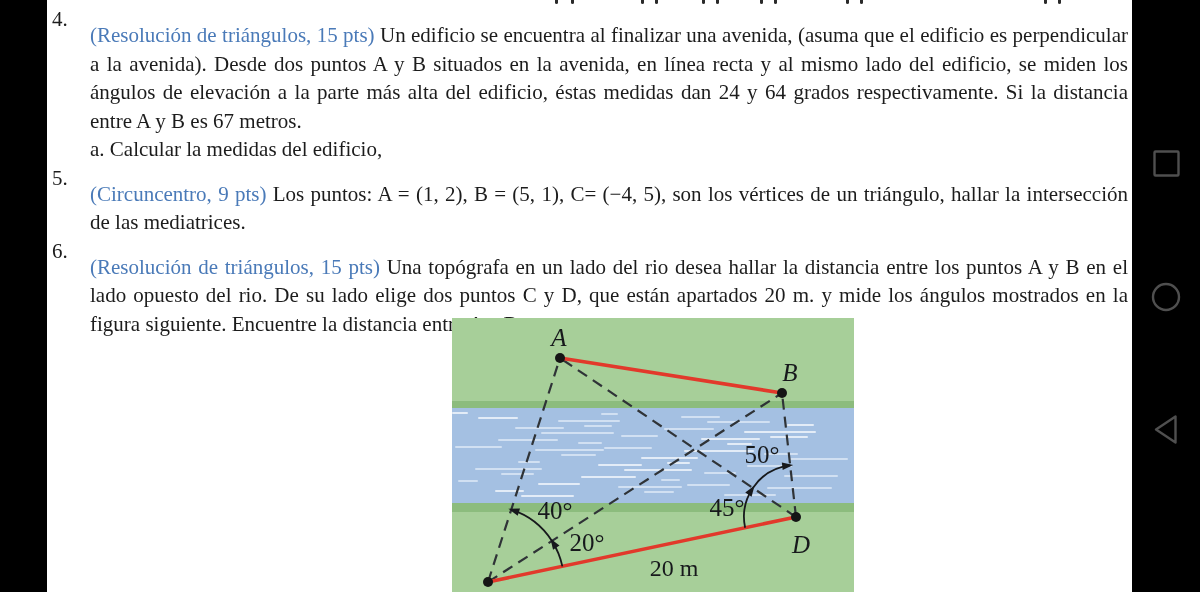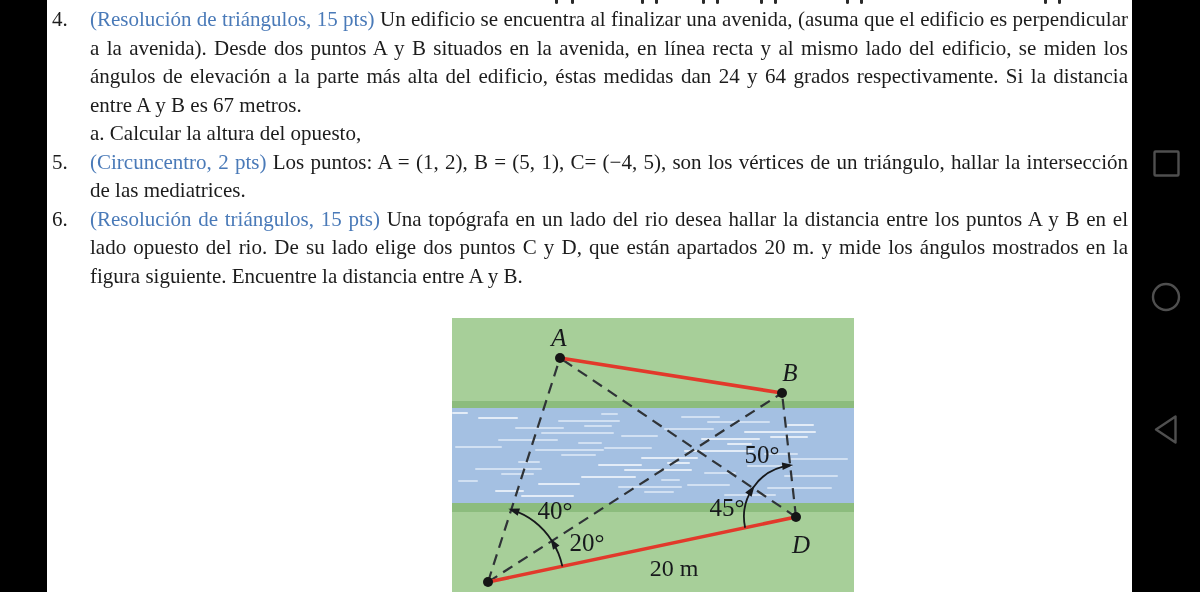--- a/index.html
+++ b/index.html
@@ -7,44 +7,44 @@
           font-family:"Liberation Serif", serif;}
   .letterbox{position:absolute;top:0;height:592px;background:#000;}
   .letterbox.left{left:0;width:47px;}
   .navbar{position:absolute;top:0;right:0;width:68px;height:592px;background:#000;}
   .navbtn{position:absolute;width:32px;height:32px;background:transparent;border:0;padding:0;cursor:pointer;}
   .navbtn svg{display:block;}
   .content{position:absolute;left:47px;top:0;width:1085px;height:592px;background:#fff;}
   .doc{padding:5px 2px 0 0;color:var(--text,#1c1c1c);font-size:21px;line-height:28.5px;}
   .item{display:flex;}
   .num{flex:none;width:43px;box-sizing:border-box;padding-left:5px;}
-  .txt{flex:1;text-align:justify;padding-right:2px;}
+  .txt{flex:1;text-align:justify;padding-right:2px;margin-top:16px;}
   .blue{color:var(--accent,#4a7ab8);}
   .sub{text-align:left;}
   .figure{position:absolute;left:405px;top:318px;width:402px;height:292px;overflow:hidden;}
   .frag{position:absolute;top:0;width:3px;height:4px;background:#2b2b2b;border-radius:0 0 2px 2px;}
 </style>
 </head>
 <body>
 
 <div class="screen" style="--text: #1c1c1c; --accent: #4a7ab8; --icon: #4f4f4f;">
 
   <div class="content">
     <div class="doc">
 
       <div class="item">
         <div class="num">4.</div>
         <div class="txt"><span class="blue">(Resolución de triángulos, 15 pts)</span><span> Un edificio se encuentra al finalizar una avenida, (asuma que el edificio es perpendicular a la avenida). Desde dos puntos A y B situados en la avenida, en línea recta y al mismo lado del edificio, se miden los ángulos de elevación a la parte más alta del edificio, éstas medidas dan 24 y 64 grados respectivamente. Si la distancia entre A y B es 67 metros.</span>
-          <div class="sub">a. Calcular la altura del opuesto,</div>
+          <div class="sub">a. Calcular la medidas del edificio,</div>
         </div>
       </div>
 
       <div class="item">
         <div class="num">5.</div>
-        <div class="txt"><span class="blue">(Circuncentro, 2 pts)</span><span> Los puntos: A = (1, 2), B = (5, 1), C= (−4, 5), son los vértices de un triángulo, hallar la intersección de las mediatrices.</span>
+        <div class="txt"><span class="blue">(Circuncentro, 9 pts)</span><span> Los puntos: A = (1, 2), B = (5, 1), C= (−4, 5), son los vértices de un triángulo, hallar la intersección de las mediatrices.</span>
         </div>
       </div>
 
       <div class="item">
         <div class="num">6.</div>
         <div class="txt"><span class="blue">(Resolución de triángulos, 15 pts)</span><span> Una topógrafa en un lado del rio desea hallar la distancia entre los puntos A y B en el lado opuesto del rio. De su lado elige dos puntos C y D, que están apartados 20 m. y mide los ángulos mostrados en la figura siguiente. Encuentre la distancia entre A y B.</span>
         </div>
       </div>
 
     </div>

